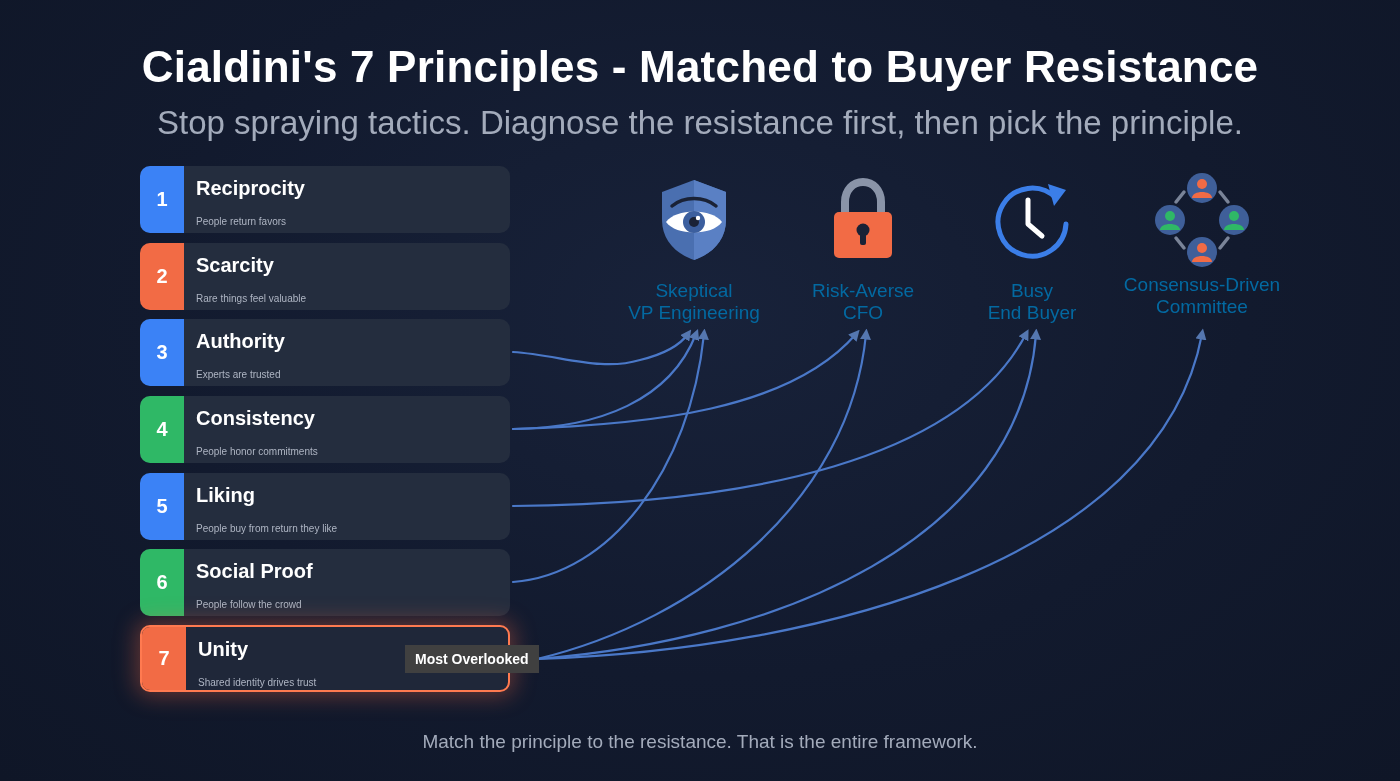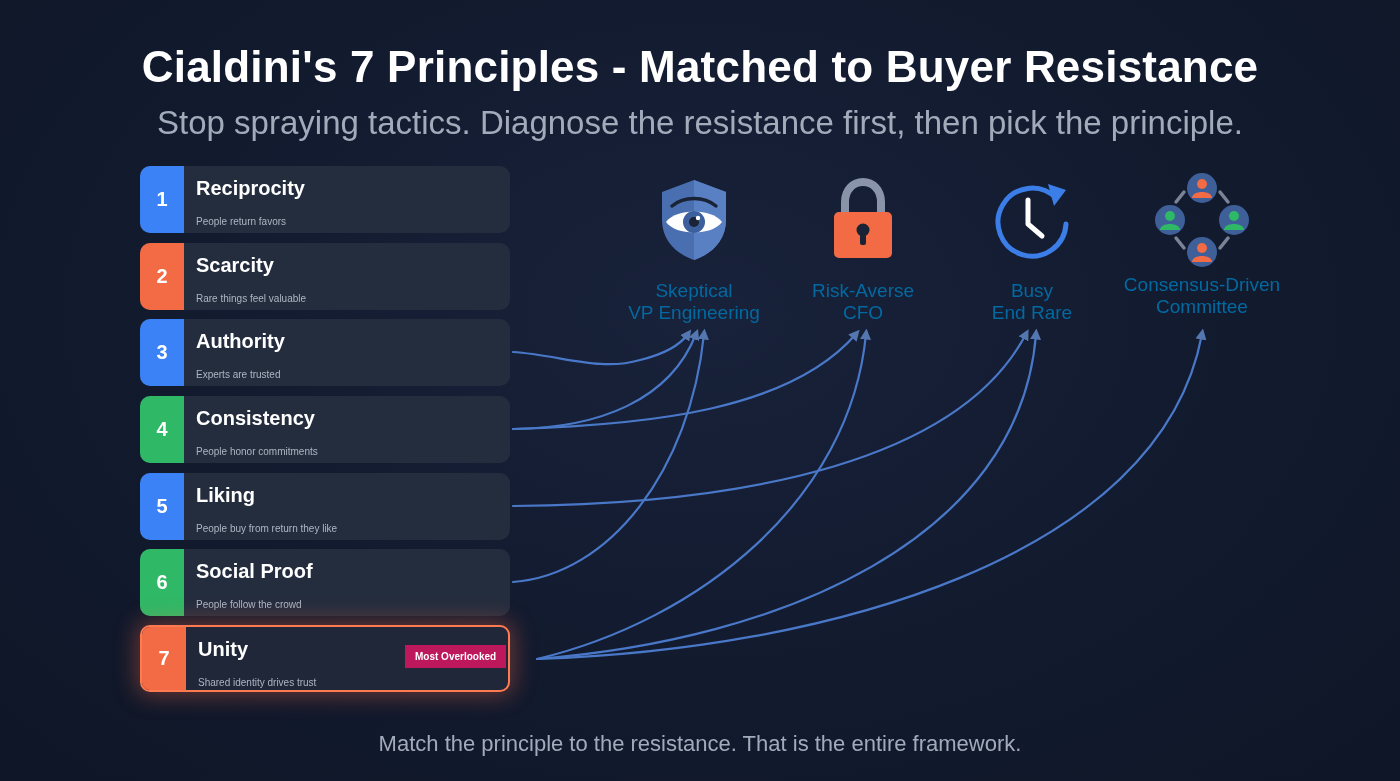--- a/index.html
+++ b/index.html
@@ -14,21 +14,21 @@
       position: absolute; left: 0; right: 0; top: 42px;
       text-align: center; font-size: 44px; font-weight: 700; letter-spacing: 0.2px;
       color: #ffffff;
     }
     .subtitle {
       position: absolute; left: 0; right: 0; top: 104px;
       text-align: center; font-size: 33px; color: #a3abbb;
     }
     .footer {
       position: absolute; left: 0; right: 0; top: 731px;
-      text-align: center; font-size: 22px; color: #a3abbb;
+      text-align: center; font-size: 19px; color: #a3abbb;
     }
     .cards { position: absolute; left: 140px; top: 166px; width: 370px; }
     .card {
       position: absolute; left: 0; width: 370px; height: 67px;
       background: #242d3e; border-radius: 10px; overflow: hidden;
       display: flex; align-items: stretch;
     }
     .card .num {
       width: 44px; display: flex; align-items: center; justify-content: center;
       font-size: 20px; font-weight: 700; color: #fff; flex-shrink: 0;
@@ -37,21 +37,21 @@
     .card .name { font-size: 20px; font-weight: 700; color: #fff; line-height: 24px; }
     .card .desc { font-size: 10px; color: #aeb5c3; line-height: 20px; margin-top: 12px; }
     .card.highlight {
       overflow: visible;
       box-shadow: 0 0 22px 4px rgba(255,110,70,0.35);
       border: 2px solid #ff7a50; box-sizing: border-box; background: #1f2739;
     }
     .card.highlight .num { border-radius: 8px 0 0 8px; }
     .badge {
       position: absolute; left: 263px; top: 18px;
-      background: #be185d; color: #fff; font-weight: 700; font-size: 10px;
+      background: #404040; color: #fff; font-weight: 700; font-size: 14px;
       padding: 6px 10px; border-radius: 0; white-space: nowrap;
     }
     .persona {
       position: absolute; width: 180px; text-align: center;
     }
     .persona .icon { width: 84px; height: 84px; margin: 0 auto; }
     .persona .label { font-size: 19px; color: #0369a1; line-height: 22px; margin-top: 18px; }
     svg.links { position: absolute; left: 0; top: 0; pointer-events: none; }
   </style>
 </head>
@@ -175,21 +175,21 @@
 <div class="persona" style="left:942px; top:178px">
   <div class="icon">
     <svg width="84" height="84" viewBox="0 0 84 84">
       <path d="M66,20 A34,34 0 1 0 76,46" stroke="#3b7ee8" stroke-width="5" fill="none" stroke-linecap="round"></path>
       <path d="M58,6 L76,12 L64,28 Z" fill="#3b7ee8"></path>
       <path d="M38,22 L38,46 L52,58" stroke="#ffffff" stroke-width="5" fill="none" stroke-linecap="round" stroke-linejoin="round"></path>
     </svg>
   </div>
   <div class="label">
     <div>Busy</div>
-    <div>End Rare</div>
+    <div>End Buyer</div>
   </div>
 </div>
 
 <div class="persona" style="left:1112px; top:172px; width:180px">
   <div class="icon" style="width:96px; height:96px">
     <svg width="96" height="96" viewBox="0 0 96 96">
       <g stroke="#7a8498" stroke-width="3.5" stroke-linecap="round" fill="none">
         <path d="M30,20 L22,30"></path>
           <path d="M66,20 L74,30"></path>
         <path d="M22,66 L30,76"></path>

